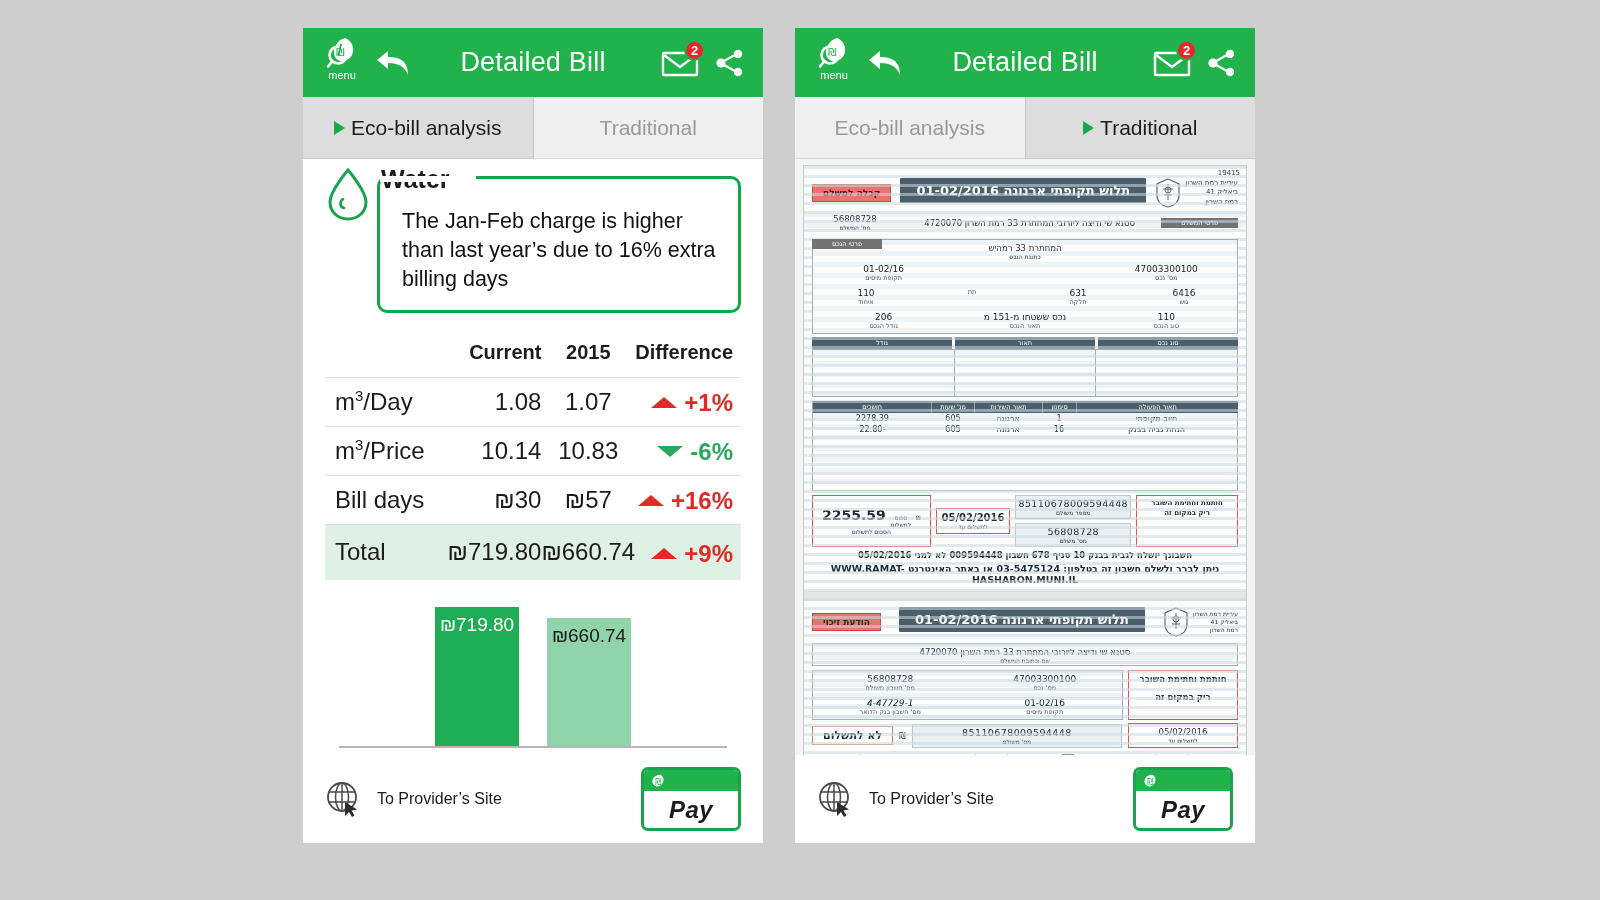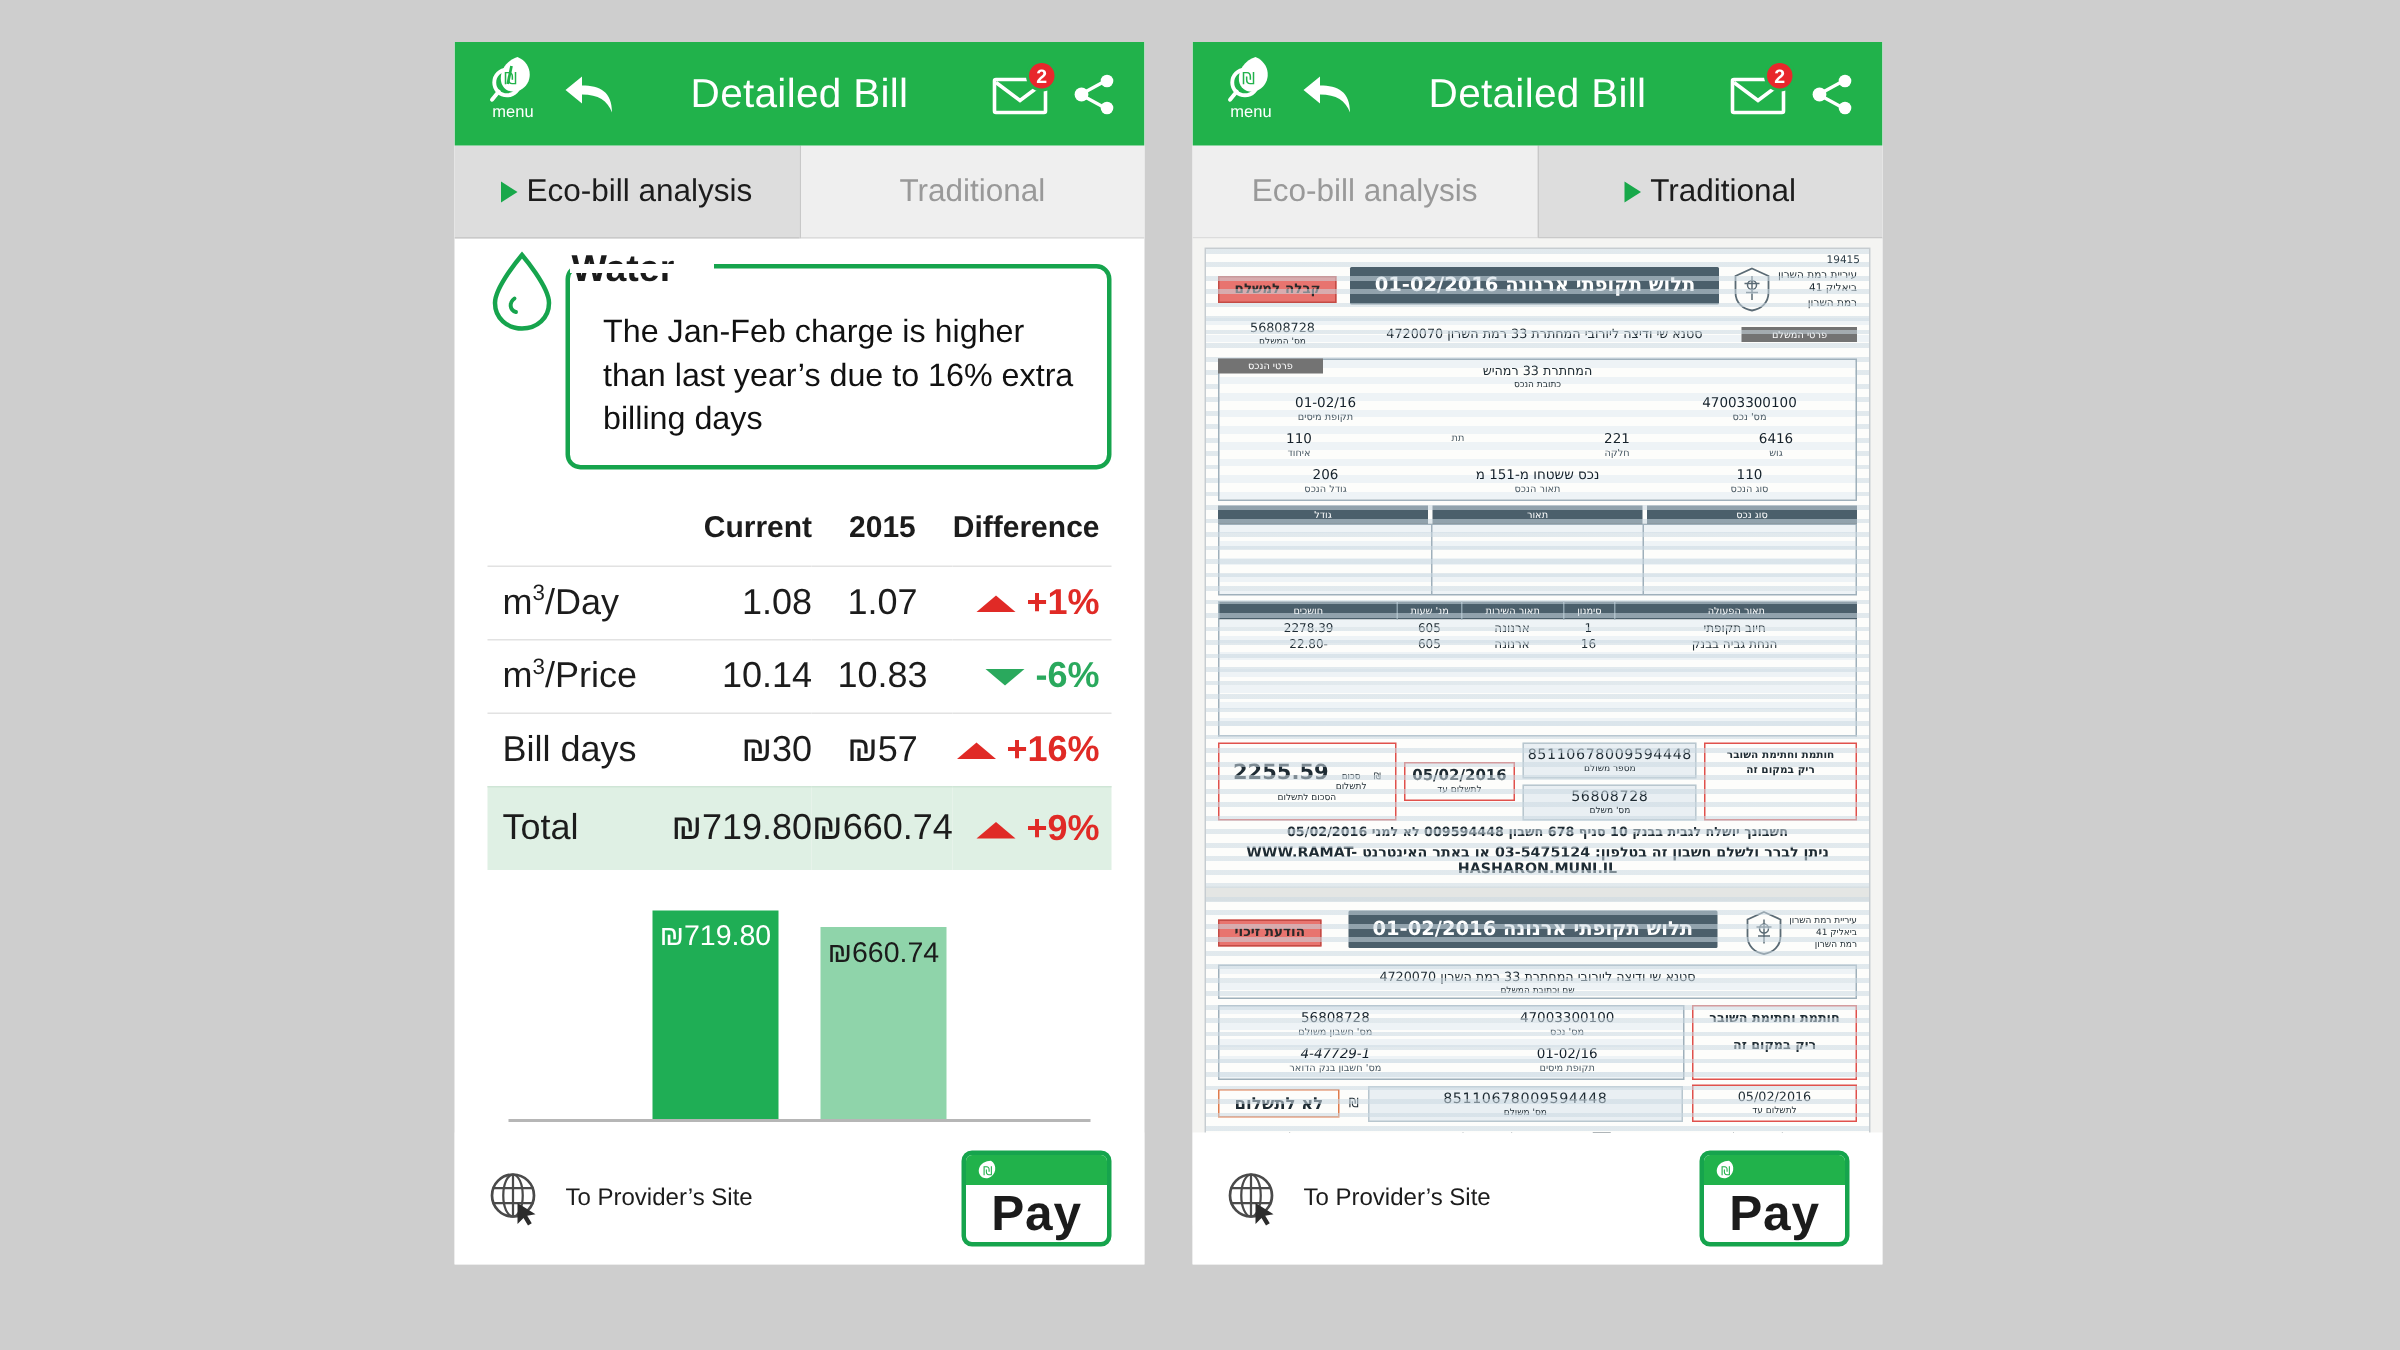--- a/index.html
+++ b/index.html
@@ -142,21 +142,21 @@
   .provider-label { font-size: 16px; color: #1c1c1c; }
   .pay-btn {
     margin-left: auto;
     width: 100px; height: 64px;
     border: 3px solid #16a44d; border-radius: 7px;
     background: #ffffff; overflow: hidden;
     display: flex; flex-direction: column;
   }
   .pay-head { height: 21px; background: #21b24b; display:flex; align-items:center; padding-left:6px;}
   .pay-label { flex: 1; display: flex; align-items: center; justify-content: center;
-               font-size: 33px; font-weight: bold; color: #1b1b1b; letter-spacing: .5px; }
+               font-size: 24px; font-weight: bold; color: #1b1b1b; letter-spacing: .5px; font-style: italic; }
 
   
   .bill-wrap { position: relative; height: 658px; background: #f4f4f2; padding: 6px 8px 0 8px; }
   .bill-sheet {
     position: relative; background: #fdfdfb;
     border: 1px solid #c6ccd0;
     height: 100%;
     font-family: "DejaVu Sans", sans-serif;
     color: #1e2b33;
     overflow: hidden;
@@ -495,21 +495,21 @@
                   <div class="val">01-02/16</div>
                    <div class="lbl">תקופת מיסים</div>
                 </div>
             </div>
             <div class="grid3">
               <div>
                   <div class="val">6416</div>
                    <div class="lbl">גוש</div>
                 </div>
               <div>
-                  <div class="val">221</div>
+                  <div class="val">631</div>
                    <div class="lbl">חלקה</div>
                 </div>
               <div>
                   <div class="val"></div>
                    <div class="lbl">תת</div>
                 </div>
               <div>
                   <div class="val">110</div>
                    <div class="lbl">איחוד</div>
                 </div>

